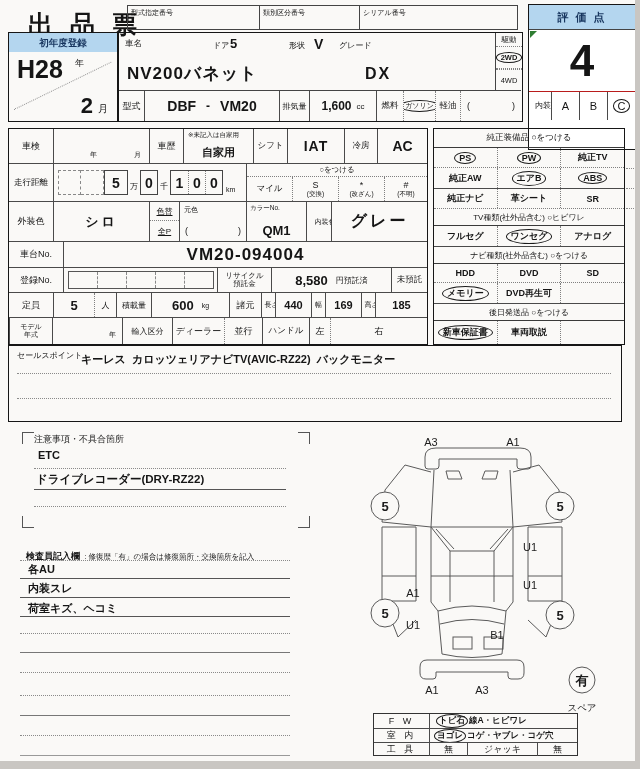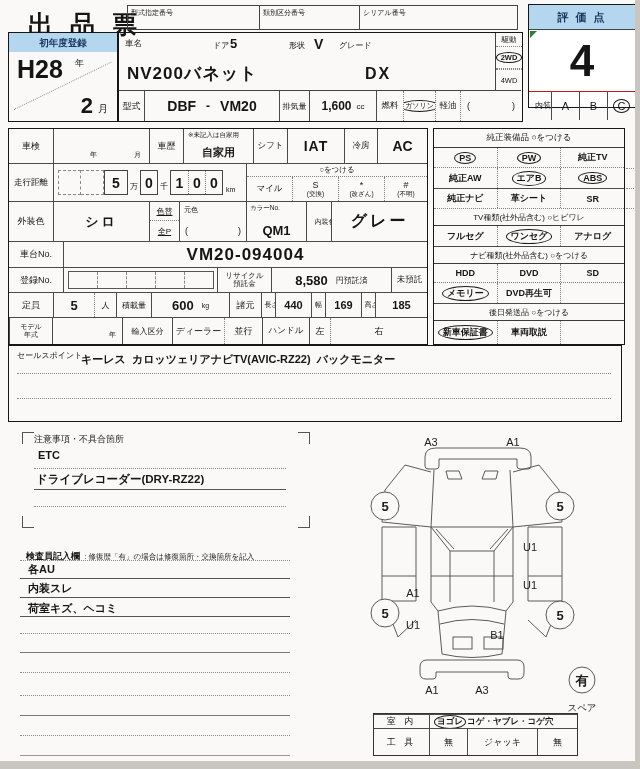--- a/index.html
+++ b/index.html
@@ -40,21 +40,21 @@
   <div class="abs bx" style="left:127px;top:5px;width:133px;height:25px;">
     <span class="abs" style="left:3px;top:2px;font-size:7px;">型式指定番号</span>
   </div>
   <div class="abs bx" style="left:260px;top:5px;width:100px;height:25px;border-left:none;">
     <span class="abs" style="left:3px;top:2px;font-size:7px;">類別区分番号</span>
   </div>
   <div class="abs bx" style="left:360px;top:5px;width:158px;height:25px;border-left:none;">
     <span class="abs" style="left:3px;top:2px;font-size:7px;">シリアル番号</span>
   </div>
 
-  <div class="abs bx2" style="left:528px;top:4px;width:108px;height:104px;background:#fff;">
+  <div class="abs bx2" style="left:528px;top:4px;width:108px;height:146px;background:#fff;">
     <div class="blueh" style="height:24px;line-height:24px;font-size:11px;letter-spacing:2px;">評 価 点</div>
     <div style="position:relative;height:62px;border-top:1px solid #444;">
       <div class="abs" style="left:1px;top:1px;width:0;height:0;border-top:7px solid #2f7d32;border-right:7px solid transparent;"></div>
       <div class="cell" style="height:100%;font-size:44px;font-weight:bold;">4</div>
     </div>
     <div class="flex" style="height:29px;border-top:1px solid #b91c1c;">
       <div class="cell" style="width:22px;">
           <span class="stack" style="width:10px;font-size:8px;">内装</span>
         </div>
       <div class="cell soll" style="width:28px;font-size:11px;">
@@ -442,20 +442,27 @@
       <text x="202" y="190" font-size="13" font-weight="bold">5</text>
       <text x="139" y="209" font-size="11">B1</text>
       <text x="74" y="264" font-size="11">A1</text>
       <text x="124" y="264" font-size="11">A3</text>
       <text x="224" y="255" font-size="13" font-weight="bold">有</text>
       <text x="224" y="281" font-size="9.5">スペア</text>
     </g>
   </svg>
 
   <div class="abs col" style="left:373px;top:713px;width:205px;height:43px;border:1px solid #333;">
+    <div class="flex" style="height:14px;">
+      <div class="cell" style="width:56px;font-size:9px;letter-spacing:3px;border-right:1px solid #4a4a4a;">F W</div>
+      <div class="flex" style="flex:1;align-items:center;padding-left:6px;gap:1px;font-size:8.5px;font-weight:bold;white-space:nowrap;overflow:hidden;">
+        <span class="circlable on" style="padding:0 2px;">トビ石</span>
+        <span>線A・ヒビワレ</span>
+      </div>
+    </div>
     <div class="flex" style="height:14px;border-top:1px solid #4a4a4a;">
       <div class="cell" style="width:56px;font-size:9px;letter-spacing:3px;border-right:1px solid #4a4a4a;">室 内</div>
       <div class="flex" style="flex:1;align-items:center;padding-left:4px;gap:1px;font-size:8.5px;font-weight:bold;white-space:nowrap;overflow:hidden;">
         <span class="circlable on" style="padding:0 2px;">ヨゴレ</span>
         <span>コゲ・ヤブレ・コゲ穴</span>
       </div>
     </div>
     <div class="flex" style="flex:1;border-top:1px solid #4a4a4a;">
       <div class="cell" style="width:56px;font-size:9px;letter-spacing:3px;border-right:1px solid #4a4a4a;">工 具</div>
       <div class="cell" style="width:37px;font-size:9px;">無</div>

